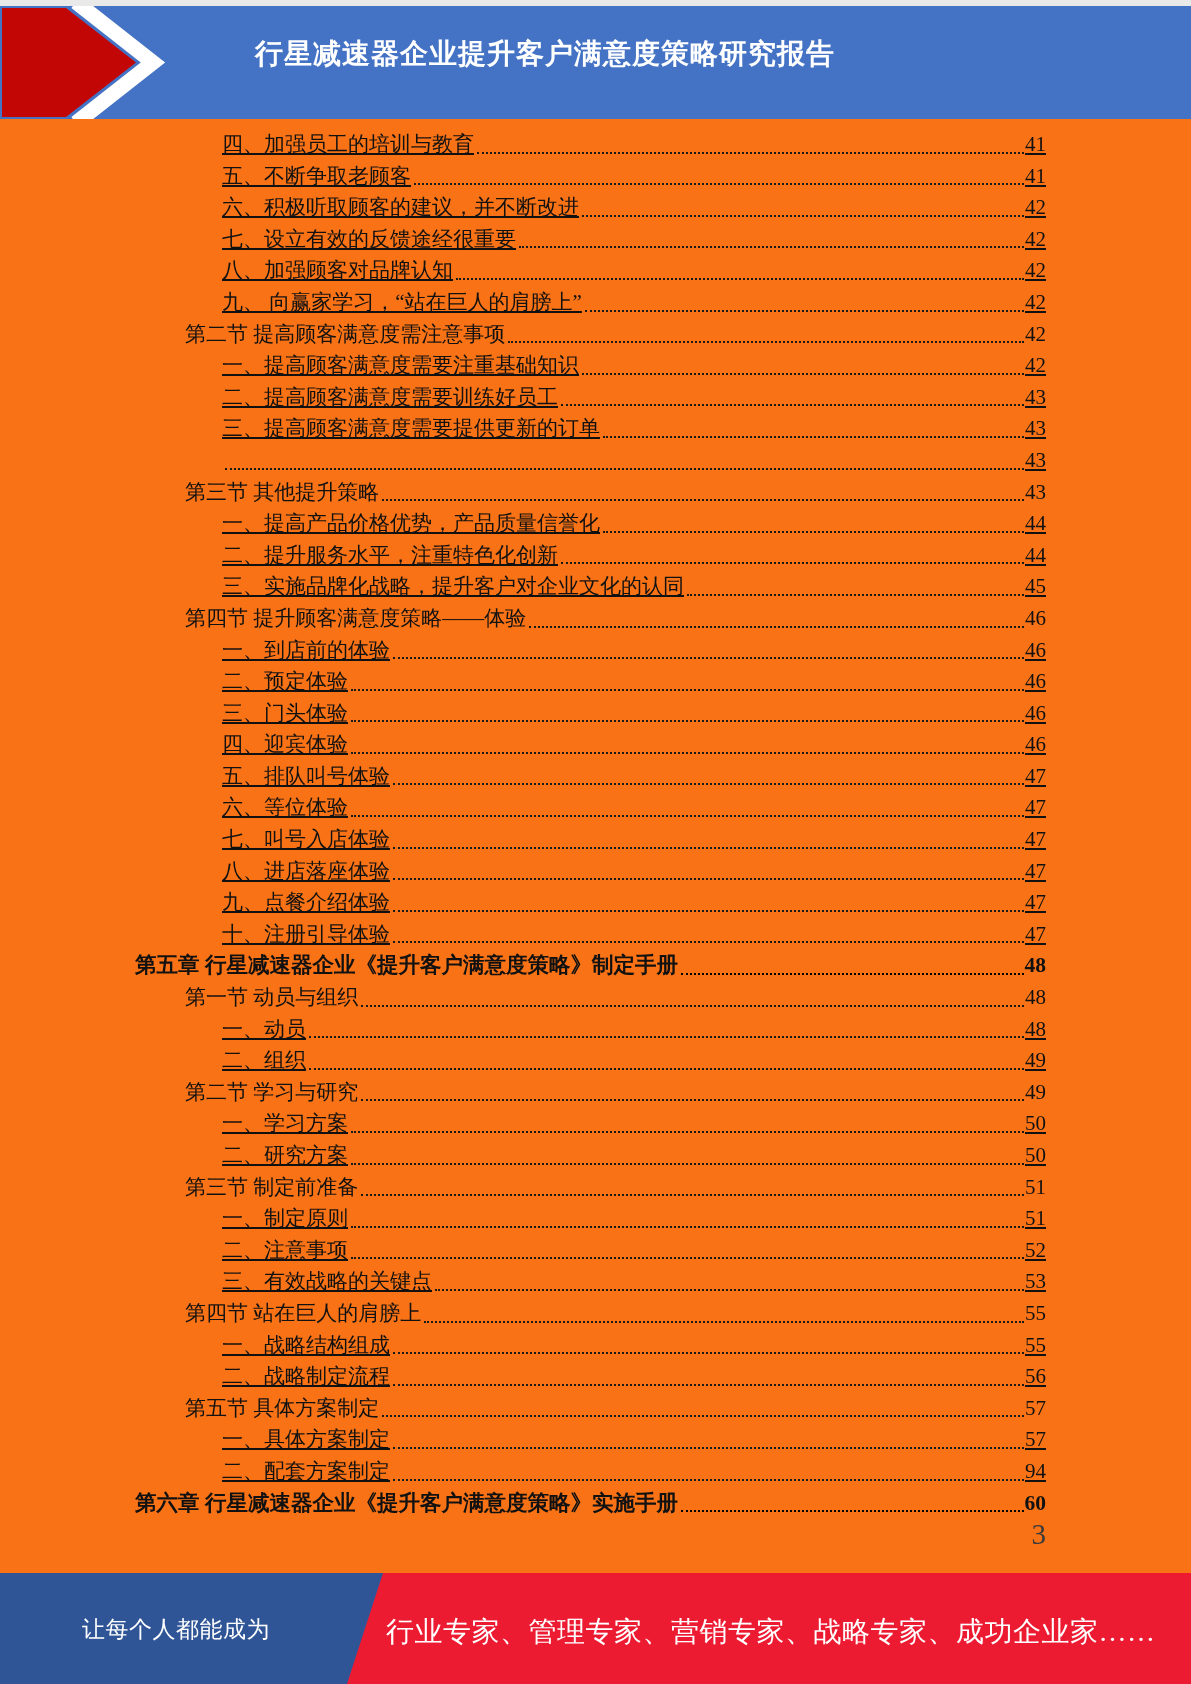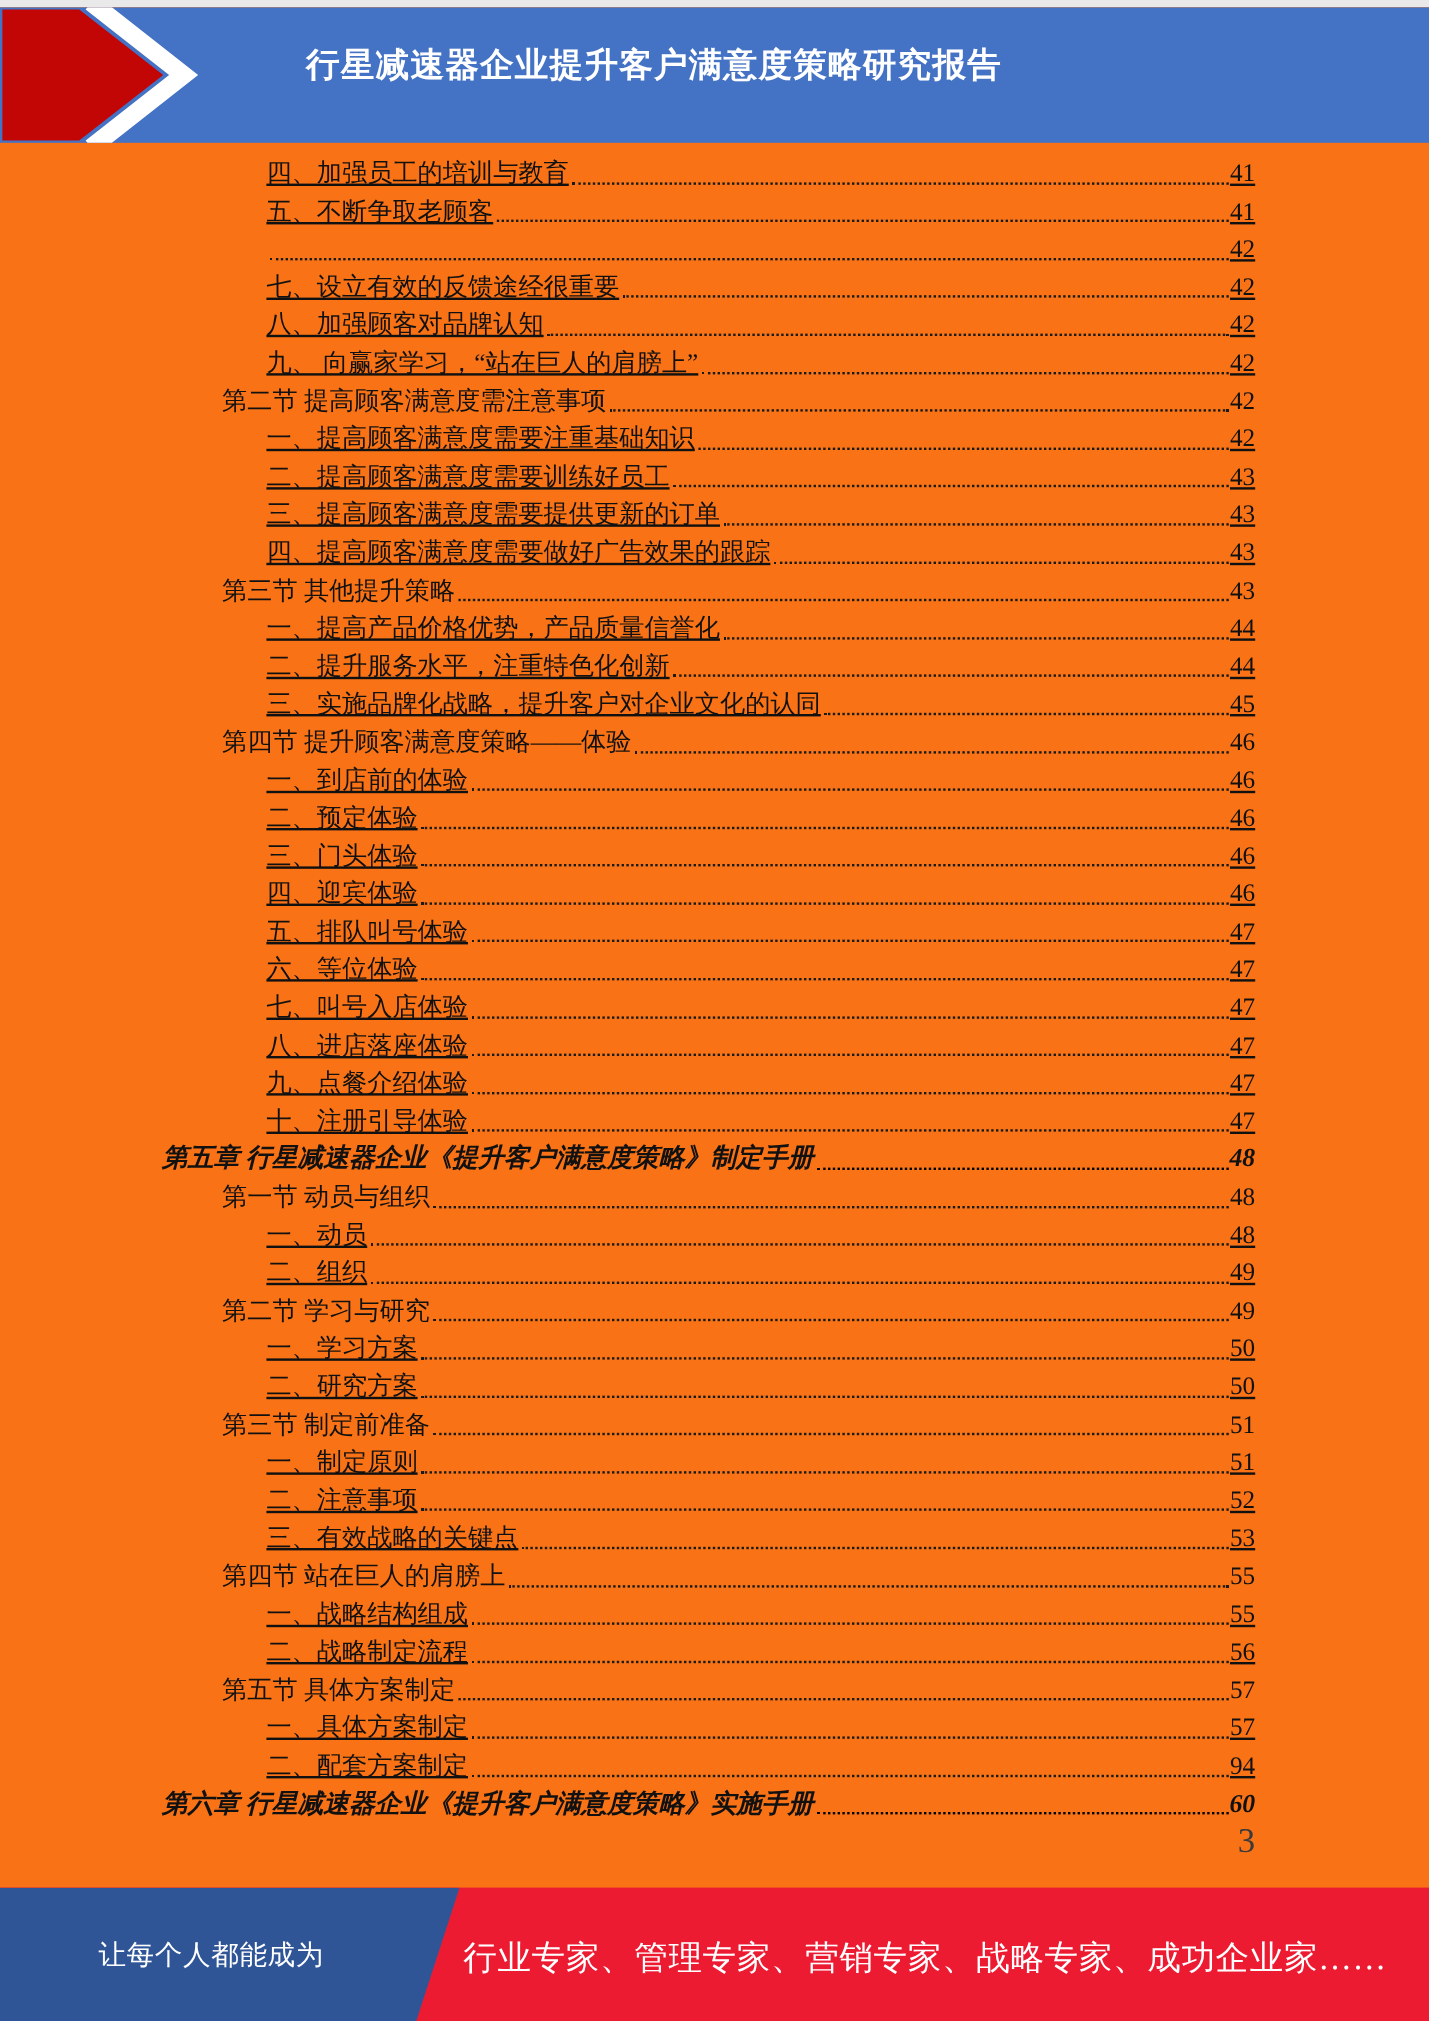--- a/index.html
+++ b/index.html
@@ -29,21 +29,21 @@
   .toc {
     position:absolute; top:123px; left:135px; width:911px;
     font-size:21px; color:#111;
   }
   .toc-row {
     display:flex; align-items:baseline; height:31.6px; line-height:31.6px;
     white-space:nowrap;
   }
   .toc-row.section { padding-left:50px; }
   .toc-row.item    { padding-left:87px;text-decoration:underline; }
-  .toc-row.chapter { font-weight:700; font-size:21.5px;font-style:italic; }
+  .toc-row.chapter { font-weight:700; font-size:21.5px; }
   .toc-label { flex:0 0 auto; }
   .toc-dots {
     flex:1 1 auto; align-self:stretch;
     border-bottom:2px dotted #1a1a1a;
     margin:0 1px 7px 3px;
   }
   .toc-row.chapter .toc-dots { border-bottom:2.6px dotted #000; }
   .toc-page { flex:0 0 auto; }
 
   
@@ -90,20 +90,21 @@
         <span class="toc-label">四、加强员工的培训与教育</span>
         <span class="toc-dots"></span>
         <span class="toc-page">41</span>
       </div>
       <div class="toc-row item">
         <span class="toc-label">五、不断争取老顾客</span>
         <span class="toc-dots"></span>
         <span class="toc-page">41</span>
       </div>
       <div class="toc-row item">
+        <span class="toc-label">六、积极听取顾客的建议，并不断改进</span>
         <span class="toc-dots"></span>
         <span class="toc-page">42</span>
       </div>
       <div class="toc-row item">
         <span class="toc-label">七、设立有效的反馈途经很重要</span>
         <span class="toc-dots"></span>
         <span class="toc-page">42</span>
       </div>
       <div class="toc-row item">
         <span class="toc-label">八、加强顾客对品牌认知</span>
@@ -129,21 +130,20 @@
         <span class="toc-label">二、提高顾客满意度需要训练好员工</span>
         <span class="toc-dots"></span>
         <span class="toc-page">43</span>
       </div>
       <div class="toc-row item">
         <span class="toc-label">三、提高顾客满意度需要提供更新的订单</span>
         <span class="toc-dots"></span>
         <span class="toc-page">43</span>
       </div>
       <div class="toc-row item">
-        <span class="toc-label">四、提高顾客满意度需要做好广告效果的跟踪</span>
         <span class="toc-dots"></span>
         <span class="toc-page">43</span>
       </div>
       <div class="toc-row section">
         <span class="toc-label">第三节 其他提升策略</span>
         <span class="toc-dots"></span>
         <span class="toc-page">43</span>
       </div>
       <div class="toc-row item">
         <span class="toc-label">一、提高产品价格优势，产品质量信誉化</span>

